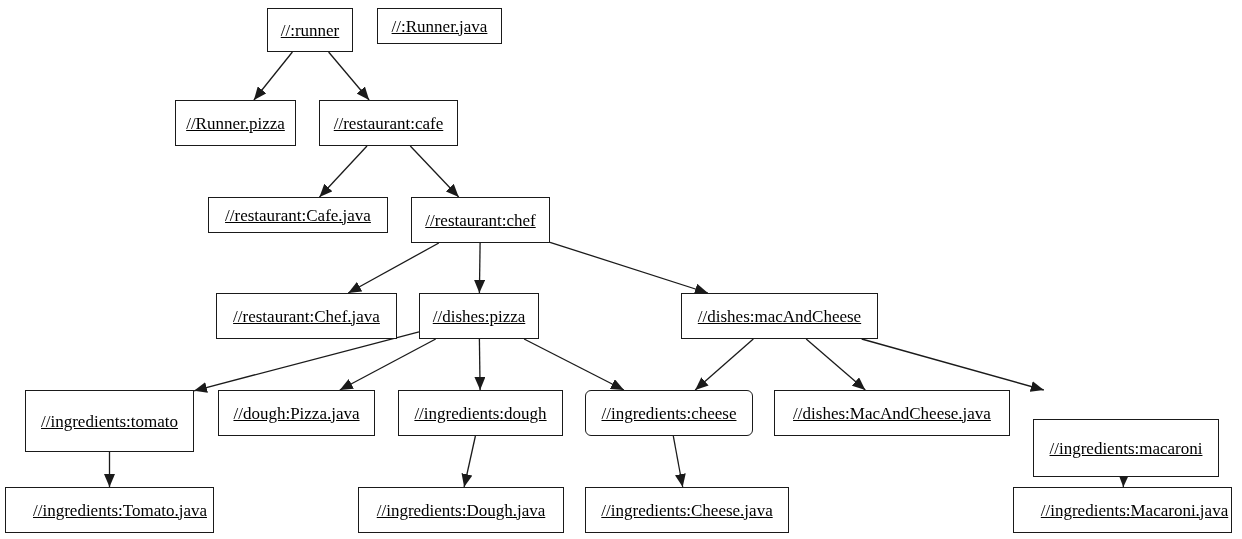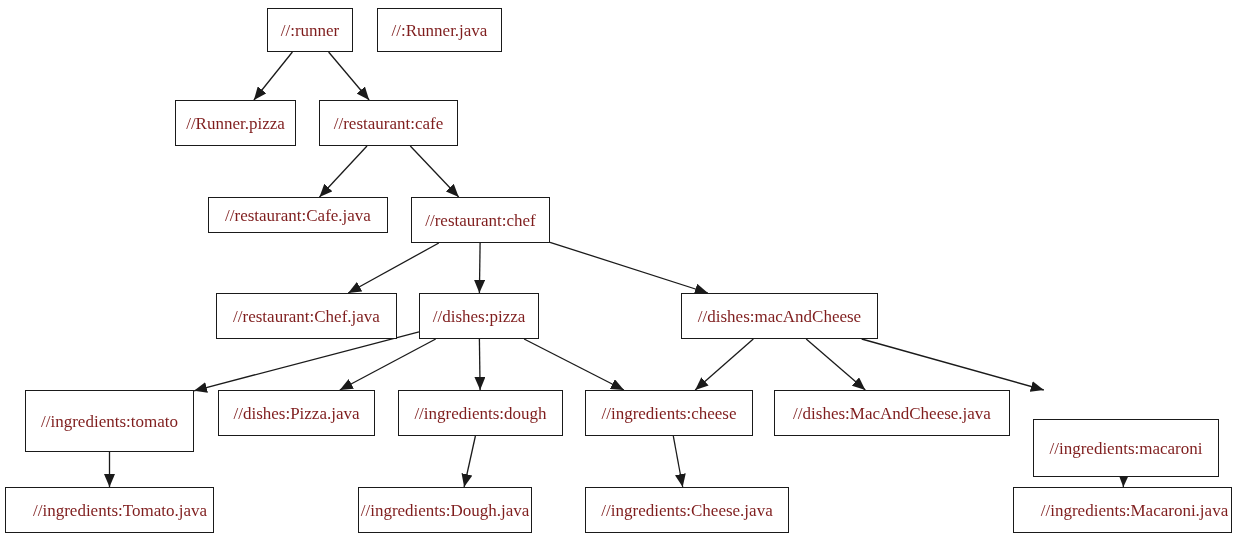--- a/index.html
+++ b/index.html
@@ -25,23 +25,24 @@
   }
   .node {
     position: absolute;
     box-sizing: border-box;
     border: 1px solid #1a1a1a;
     background: #ffffff;
     display: flex;
     align-items: center;
     justify-content: center;
     font-size: 17px;
-    color: #7f1d1d;
+    color: #000000;
     white-space: nowrap;
     line-height: 1;
+    text-decoration: underline;
   }
 </style>
 </head>
 <body>
 
 <div class="canvas">
   <svg class="edges-layer" id="edges-layer" width="1242" height="539" viewBox="0 0 1242 539" xmlns="http://www.w3.org/2000/svg">
       <defs>
         <marker id="arrowhead" markerUnits="userSpaceOnUse" markerWidth="14" markerHeight="11" refX="13" refY="5.5" orient="auto">
           <path d="M0,0 L13,5.5 L0,11 Z" fill="#1a1a1a"></path>
@@ -63,21 +64,21 @@
       <line x1="861.7" y1="339.0" x2="1043.8" y2="390.0" stroke="#1a1a1a" stroke-width="1.3" marker-end="url(#arrowhead)"></line>
       <line x1="109.5" y1="436.0" x2="109.5" y2="487.0" stroke="#1a1a1a" stroke-width="1.3" marker-end="url(#arrowhead)"></line>
       <line x1="475.4" y1="436.0" x2="464.1" y2="487.0" stroke="#1a1a1a" stroke-width="1.3" marker-end="url(#arrowhead)"></line>
       <line x1="673.3" y1="436.0" x2="682.7" y2="487.0" stroke="#1a1a1a" stroke-width="1.3" marker-end="url(#arrowhead)"></line>
       <line x1="1125.2" y1="436.0" x2="1123.3" y2="487.0" stroke="#1a1a1a" stroke-width="1.3" marker-end="url(#arrowhead)"></line>
     </svg>
   <div id="nodes-layer">
       <div class="node" style="left: 267px; top: 8px; width: 86px; height: 44px; border-color: rgb(26, 26, 26); background: rgb(255, 255, 255);">
         <span>//:runner</span>
       </div>
-      <div class="node" style="left: 377px; top: 8px; width: 125px; height: 44px; border-color: rgb(26, 26, 26); background: rgb(255, 255, 255);">
+      <div class="node" style="left: 377px; top: 8px; width: 125px; height: 36px; border-color: rgb(26, 26, 26); background: rgb(255, 255, 255);">
         <span>//:Runner.java</span>
       </div>
       <div class="node" style="left: 175px; top: 100px; width: 121px; height: 46px; border-color: rgb(26, 26, 26); background: rgb(255, 255, 255);">
         <span>//Runner.pizza</span>
       </div>
       <div class="node" style="left: 319px; top: 100px; width: 139px; height: 46px; border-color: rgb(26, 26, 26); background: rgb(255, 255, 255);">
         <span>//restaurant:cafe</span>
       </div>
       <div class="node" style="left: 208px; top: 197px; width: 180px; height: 36px; border-color: rgb(26, 26, 26); background: rgb(255, 255, 255);">
         <span>//restaurant:Cafe.java</span>
@@ -91,38 +92,38 @@
       <div class="node" style="left: 419px; top: 293px; width: 120px; height: 46px; border-color: rgb(26, 26, 26); background: rgb(255, 255, 255);">
         <span>//dishes:pizza</span>
       </div>
       <div class="node" style="left: 681px; top: 293px; width: 197px; height: 46px; border-color: rgb(26, 26, 26); background: rgb(255, 255, 255);">
         <span>//dishes:macAndCheese</span>
       </div>
       <div class="node" style="left: 25px; top: 390px; width: 169px; height: 62px; border-color: rgb(26, 26, 26); background: rgb(255, 255, 255); justify-content: center;">
         <span>//ingredients:tomato</span>
       </div>
       <div class="node" style="left: 218px; top: 390px; width: 157px; height: 46px; border-color: rgb(26, 26, 26); background: rgb(255, 255, 255);">
-        <span>//dishes:Pizza.java</span>
+        <span>//dough:Pizza.java</span>
       </div>
       <div class="node" style="left: 398px; top: 390px; width: 165px; height: 46px; border-color: rgb(26, 26, 26); background: rgb(255, 255, 255);">
         <span>//ingredients:dough</span>
       </div>
-      <div class="node" style="left: 585px; top: 390px; width: 168px; height: 46px; border-color: rgb(26, 26, 26); background: rgb(255, 255, 255);">
+      <div class="node" style="left: 585px; top: 390px; width: 168px; height: 46px; border-color: rgb(26, 26, 26); background: rgb(255, 255, 255); border-radius: 6px;">
         <span>//ingredients:cheese</span>
       </div>
       <div class="node" style="left: 774px; top: 390px; width: 236px; height: 46px; border-color: rgb(26, 26, 26); background: rgb(255, 255, 255);">
         <span>//dishes:MacAndCheese.java</span>
       </div>
       <div class="node" style="left: 1033px; top: 390px; width: 186px; height: 58px; border-color: rgb(26, 26, 26); background: rgb(255, 255, 255); margin-top: 29px;">
         <span>//ingredients:macaroni</span>
       </div>
       <div class="node" style="left: 5px; top: 487px; width: 209px; height: 46px; border-color: rgb(26, 26, 26); background: rgb(255, 255, 255); padding-left: 21px;">
         <span>//ingredients:Tomato.java</span>
       </div>
-      <div class="node" style="left: 358px; top: 487px; width: 174px; height: 46px; border-color: rgb(26, 26, 26); background: rgb(255, 255, 255);">
+      <div class="node" style="left: 358px; top: 487px; width: 206px; height: 46px; border-color: rgb(26, 26, 26); background: rgb(255, 255, 255);">
         <span>//ingredients:Dough.java</span>
       </div>
       <div class="node" style="left: 585px; top: 487px; width: 204px; height: 46px; border-color: rgb(26, 26, 26); background: rgb(255, 255, 255);">
         <span>//ingredients:Cheese.java</span>
       </div>
       <div class="node" style="left: 1013px; top: 487px; width: 219px; height: 46px; border-color: rgb(26, 26, 26); background: rgb(255, 255, 255); padding-left: 24px;">
         <span>//ingredients:Macaroni.java</span>
       </div>
     </div>
 </div>

